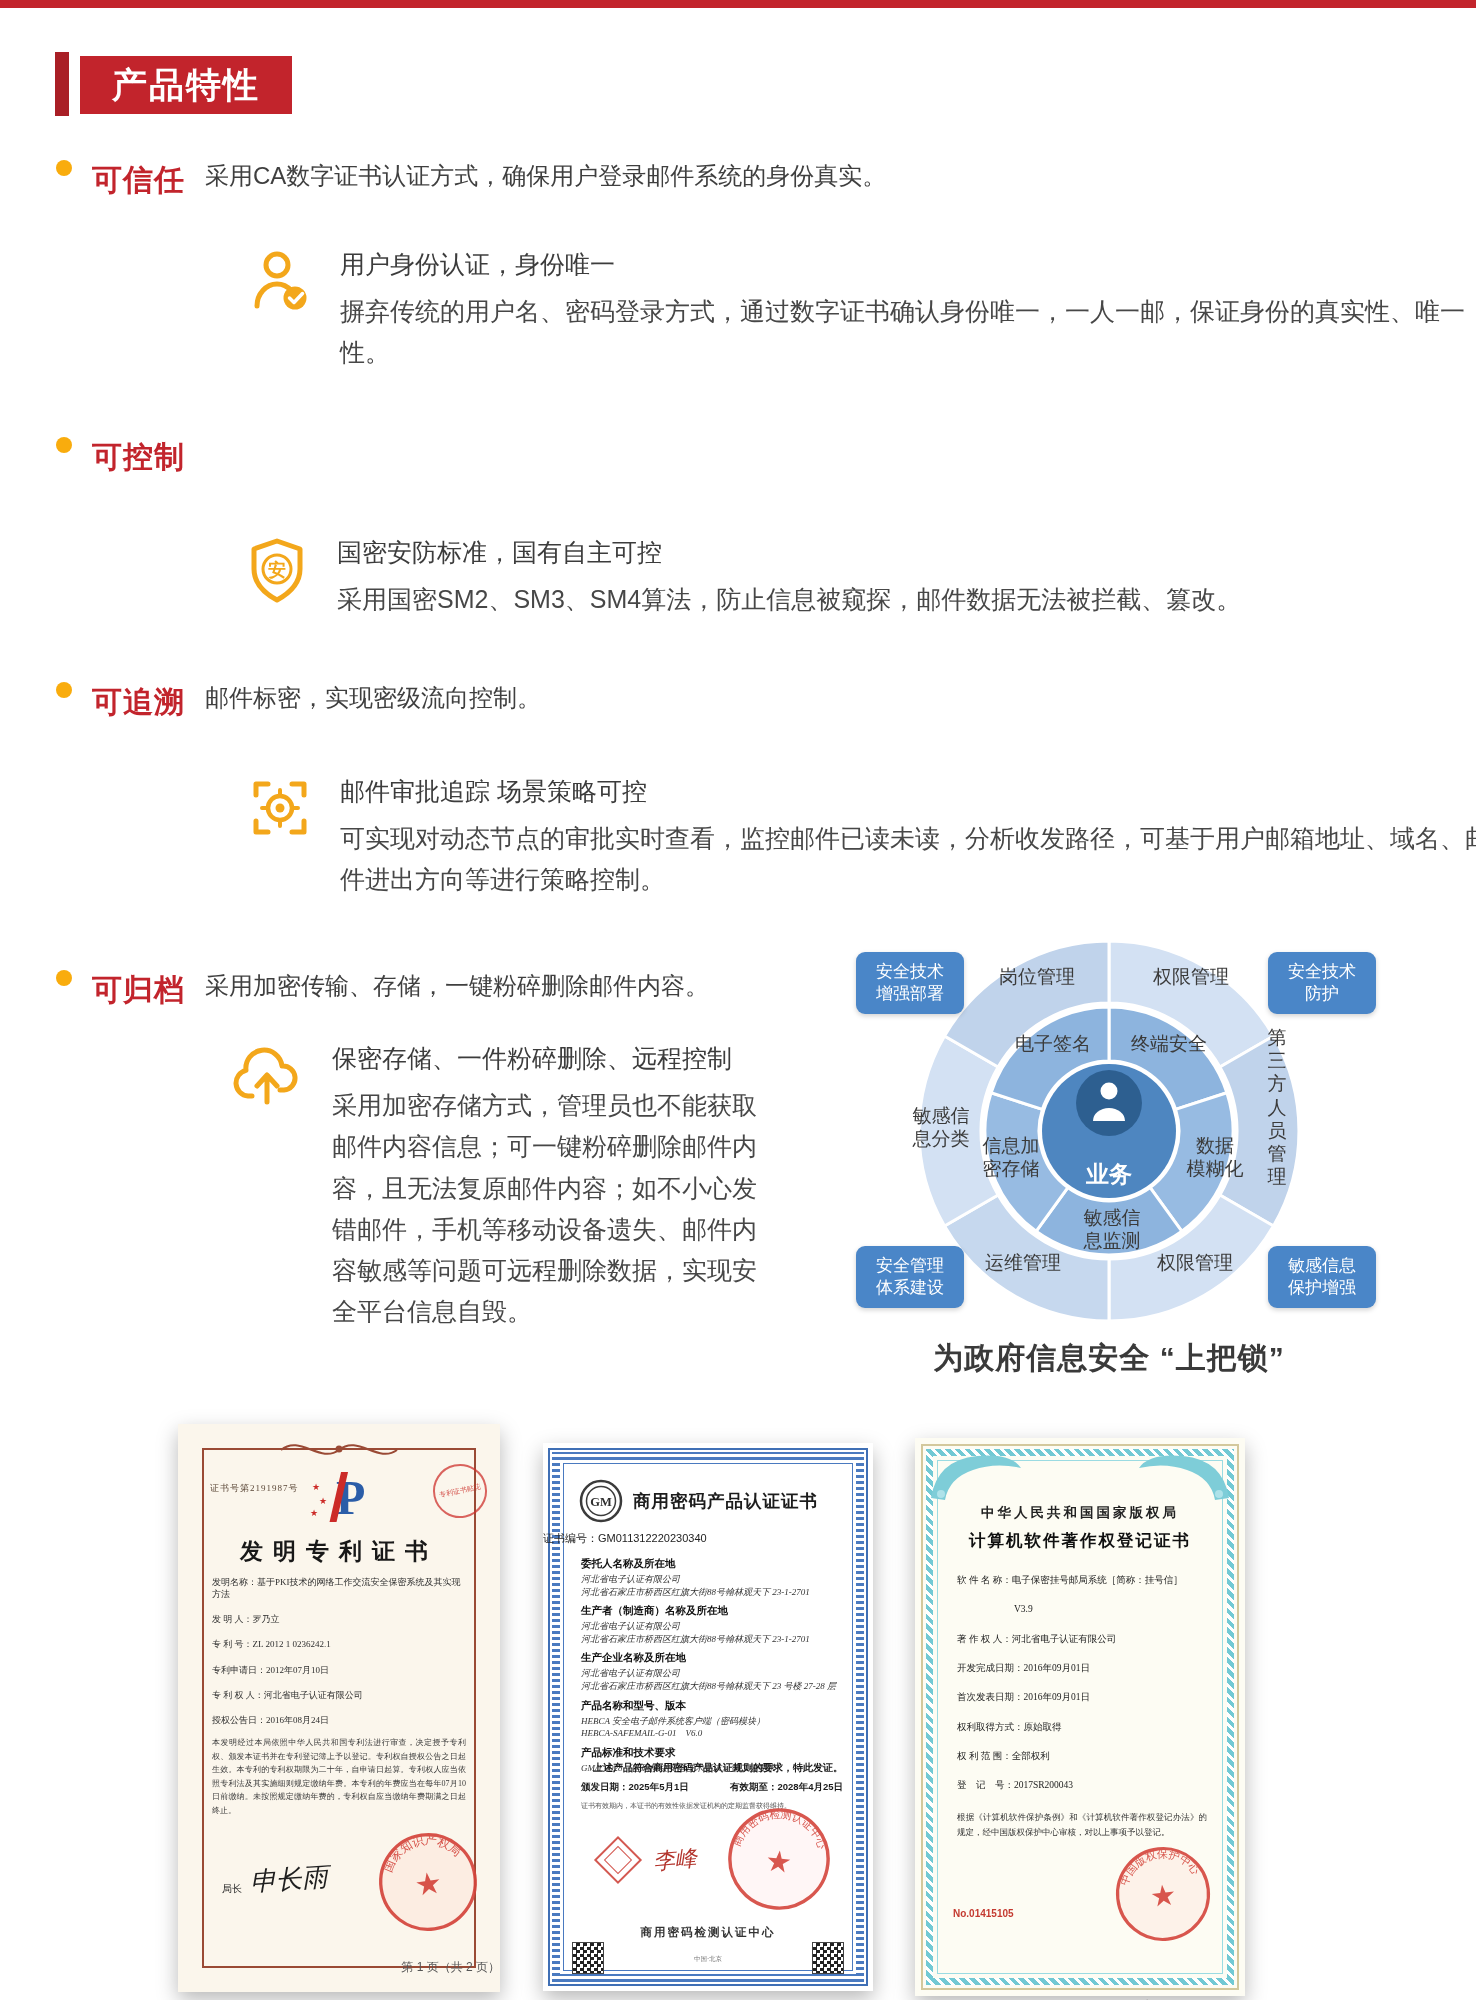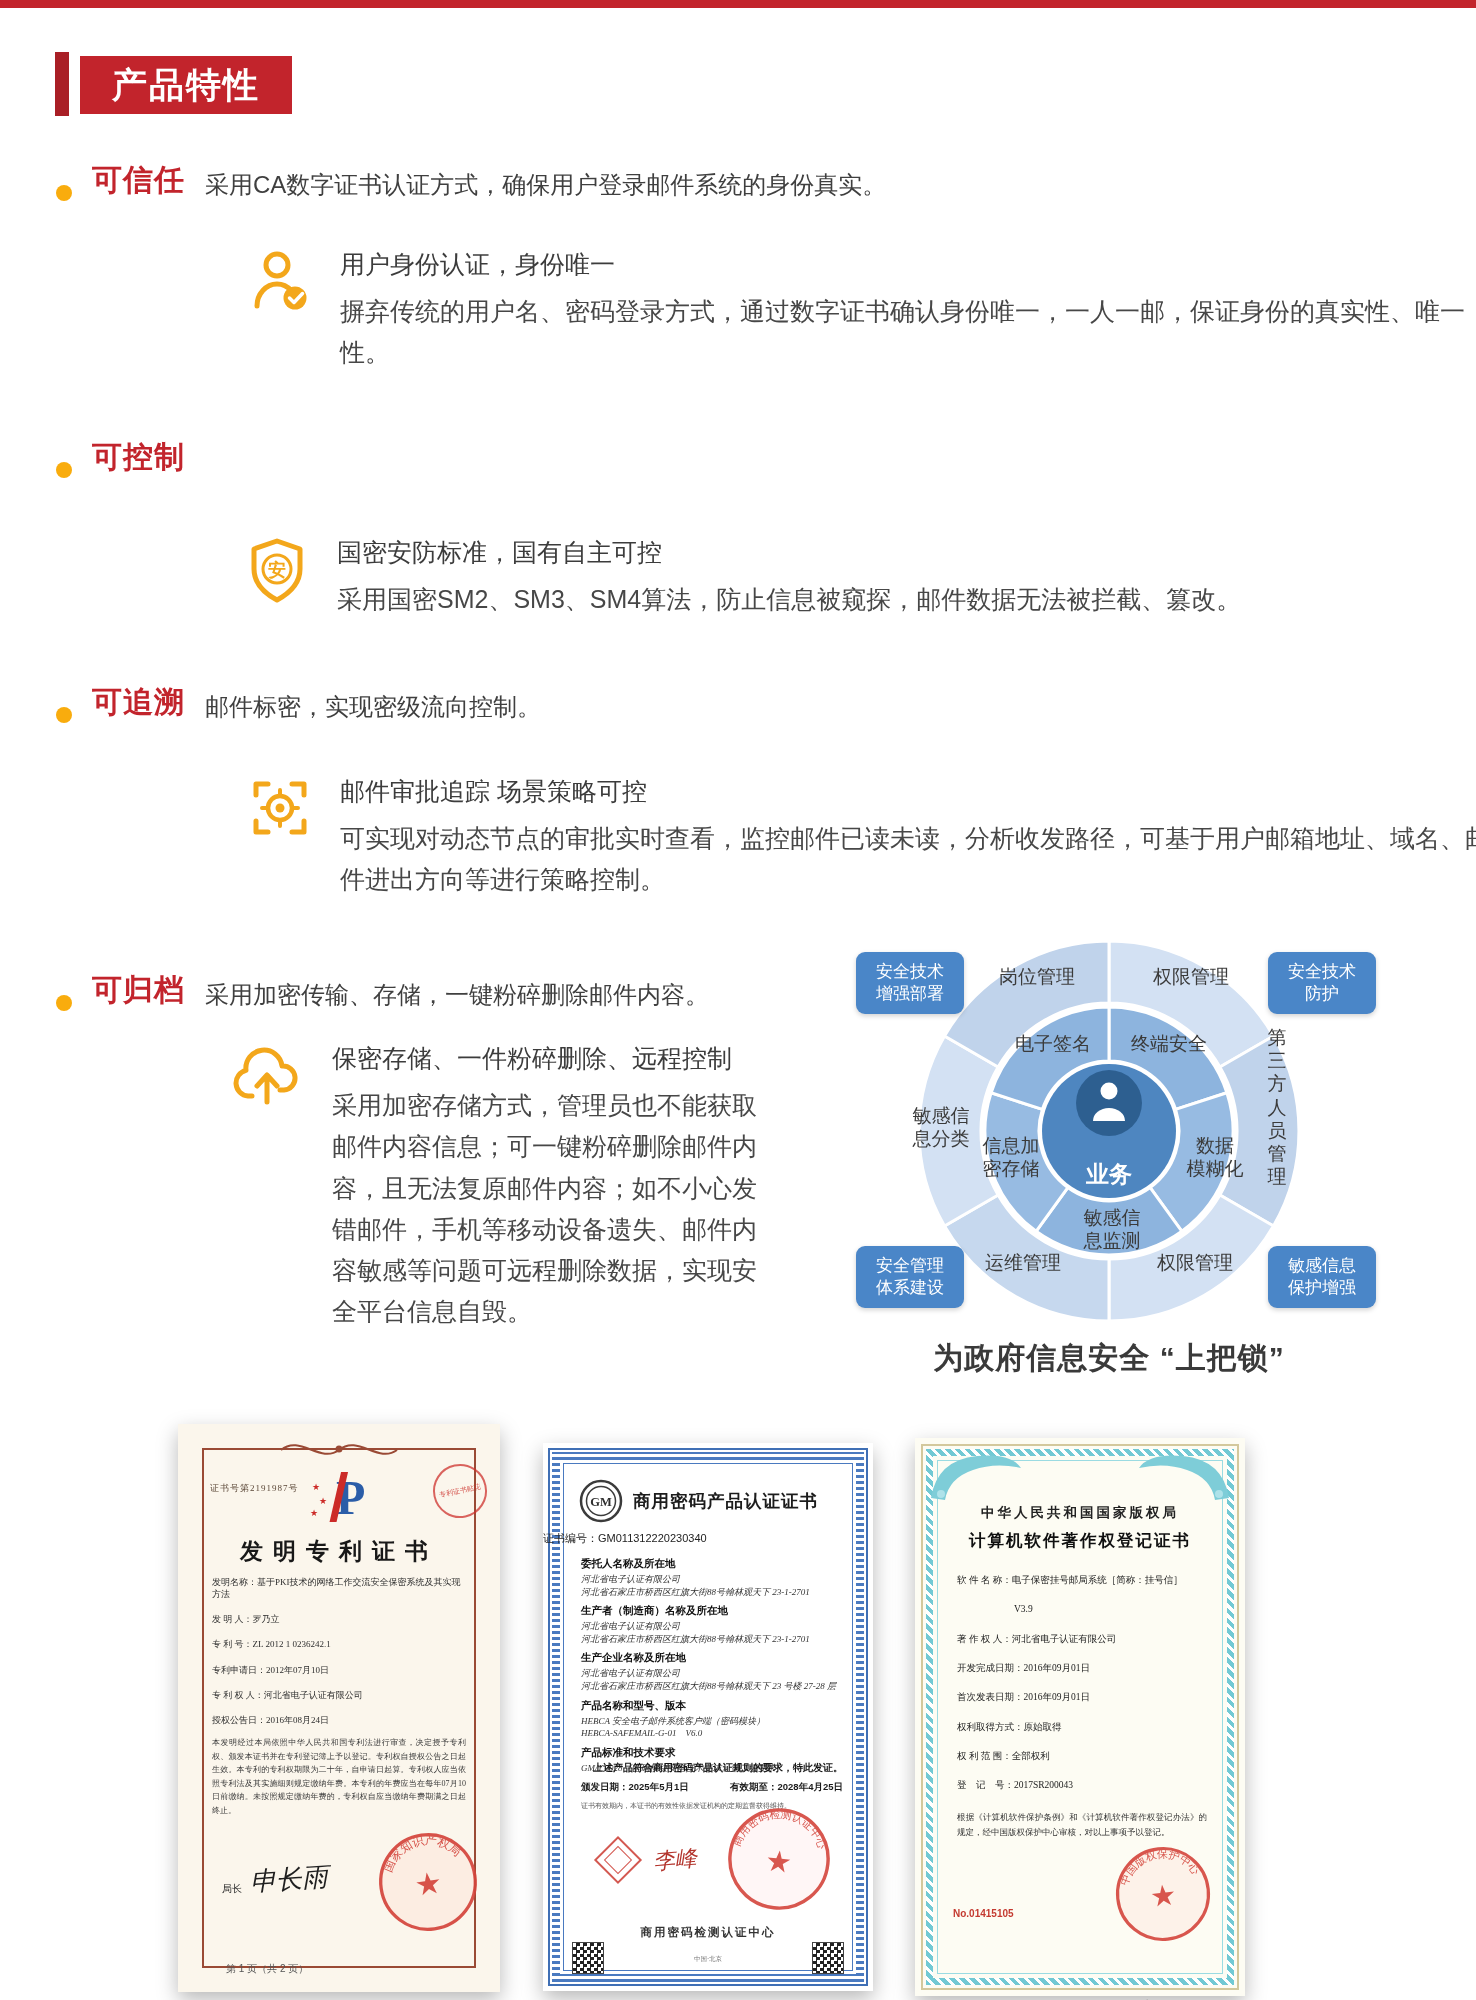--- a/index.html
+++ b/index.html
@@ -10,21 +10,21 @@
   }
   .top-strip { position:absolute; left:0; top:0; width:100%; height:8px; background:#c2242c; }
 
   
   .hdr-bar { position:absolute; left:55px; top:52px; width:14px; height:64px; background:#a91f26; }
   .hdr-box { position:absolute; left:80px; top:56px; width:212px; height:58px; background:#c2242c;
              display:flex; align-items:center; justify-content:center; }
   .hdr-box span { color:#fff; font-size:35px; font-weight:bold; letter-spacing:2px; }
 
   
-  .frow { position:absolute; left:56px; display:flex; align-items:flex-end; gap:20px; }
+  .frow { position:absolute; left:56px; display:flex; align-items:flex-start; gap:20px; }
   .dot { width:16px; height:16px; border-radius:50%; background:#f9ac0d; flex:0 0 auto; }
   .fname { color:#c2242c; font-size:30px; font-weight:bold; letter-spacing:1px; }
   .fsum { color:#3f3f3f; font-size:24px; }
 
   
   .detail { position:absolute; display:flex; gap:28px; align-items:flex-start; }
   .dicon { flex:0 0 auto; }
   .dtitle { font-size:25px; color:#3c3c3c; margin-bottom:10px; }
   .dbody { font-size:25px; color:#474747; line-height:1.65; }
 
@@ -62,22 +62,22 @@
   .c1-fields { position:absolute; left:34px; top:152px; width:254px;
                font-family:"Liberation Serif", serif; font-size:9px; color:#2e2e2e; }
   .c1-fields div { margin-bottom:13px; line-height:1.35; }
   .c1-body { position:absolute; left:34px; top:312px; width:254px; font-size:8px; line-height:1.7;
              text-align:justify; color:#3a3a3a; font-family:"Liberation Serif", serif; }
   .c1-signlabel { position:absolute; left:44px; top:458px; font-size:10px; color:#222;
                   font-family:"Liberation Serif", serif; }
   .c1-sign { position:absolute; left:72px; top:438px; font-size:26px; color:#1f1f1f;
              font-family:"Liberation Serif", serif; font-style:italic; transform:rotate(-4deg); }
   .c1-seal { position:absolute; left:198px; top:406px; opacity:.92; transform:rotate(-8deg); }
-  .c1-page { position:absolute; left:0; bottom:16px; width:100%; text-align:left;
-             font-size:10px; color:#555;margin-left:48px; }
+  .c1-page { position:absolute; left:0; bottom:16px; width:100%; text-align:right;
+             font-size:12px; color:#555; }
 
   
   .c2 { left:543px; top:1443px; width:330px; height:548px; background:#fff; }
   .c2-b1 { position:absolute; inset:5px; border:2px solid #3f6fb5; }
   .c2-b2 { position:absolute; inset:9px; border:8px solid transparent;
            border-image:repeating-linear-gradient(0deg,#4a7ac0 0 3px,#fff 3px 6px) 8; }
   .c2-b3 { position:absolute; inset:20px; border:1px solid #4a7ac0; }
   .c2-head { position:absolute; left:36px; top:36px; width:258px; display:flex; gap:10px; align-items:center; }
   .c2-title { font-size:17.5px; font-weight:bold; color:#1c1c1c; letter-spacing:1px; }
   .c2-no { position:absolute; left:0; top:88px; width:100%; font-size:11px; color:#222; }

